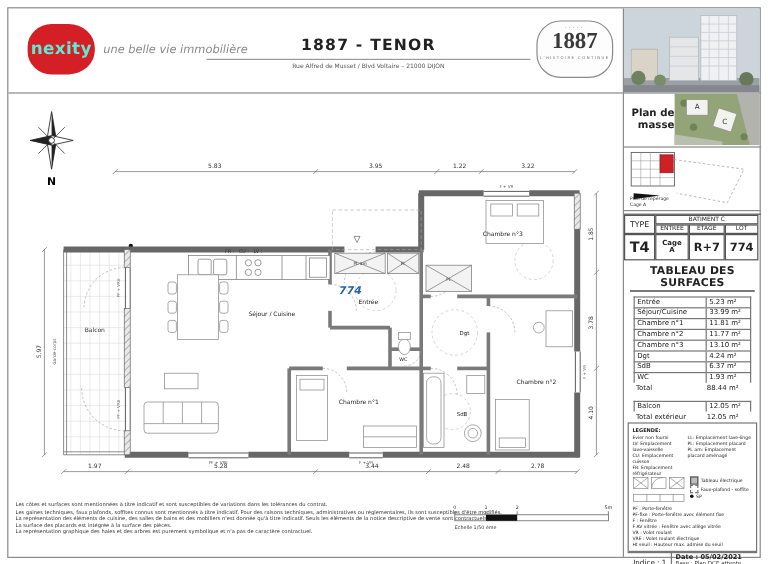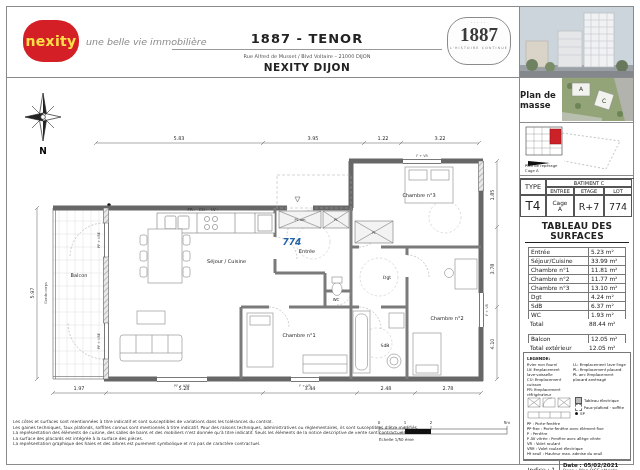--- a/index.html
+++ b/index.html
@@ -1,42 +1,42 @@
 <!DOCTYPE html>
 <html><head>
 <meta charset="utf-8">
 <style>
   html,body{margin:0;padding:0;background:#fff;}
   body{width:640px;height:470px;position:relative;font-family:"DejaVu Sans","Liberation Sans",sans-serif;color:#222;}
   .page{position:absolute;left:6px;top:6px;width:626px;height:457px;border:1px solid #8a8a8a;background:#fff;}
   
   .header{position:absolute;left:0;top:0;width:512px;height:70px;border-bottom:1px solid #8a8a8a;}
   .brandbox{position:absolute;left:16px;top:13px;display:flex;align-items:center;}
-  .nexity-logo{width:56px;height:42px;background:#d51f26;border-radius:20px 22px 22px 20px/19px 20px 20px 19px;display:flex;align-items:center;justify-content:center;color:#fde047;font-weight:bold;font-size:14px;letter-spacing:.3px;}
+  .nexity-logo{width:56px;height:42px;background:#d51f26;border-radius:20px 22px 22px 20px/19px 20px 20px 19px;display:flex;align-items:center;justify-content:center;color:#5eead4;font-weight:bold;font-size:14px;letter-spacing:.3px;}
   .tagline{font-size:9.5px;color:#8a8a8a;margin-left:7px;font-style:italic;}
   .titleblock{position:absolute;left:165px;top:24px;width:270px;text-align:center;}
   .title{font-size:13px;font-weight:bold;letter-spacing:1px;}
   .addr{border-top:1px solid #999;margin-top:3px;padding-top:3px;font-size:5px;color:#555;}
   .agency{font-size:10.5px;font-weight:bold;margin-top:2px;letter-spacing:.5px;}
   .badge1887{position:absolute;right:8px;top:10px;width:62px;height:46px;border:1px solid #8a8a8a;border-radius:20px;text-align:center;background:#fdfdfd;}
   .badge-dots{font-size:4px;color:#777;letter-spacing:2px;line-height:5px;margin-top:2px;}
   .badge-num{font-family:"Liberation Serif","DejaVu Serif",serif;font-size:19px;font-weight:bold;color:#3a3a3a;line-height:20px;}
   .badge-sub{font-size:3.2px;letter-spacing:1.2px;color:#777;margin-top:1px;}
   
   .sidebar{position:absolute;left:512px;top:0;width:114px;height:457px;border-left:1px solid #8a8a8a;display:flex;flex-direction:column;}
   .photo{height:70px;border-bottom:1px solid #8a8a8a;flex:none;}
   .masse{height:44px;border-bottom:1px solid #8a8a8a;display:flex;flex:none;}
-  .masse-label{width:42px;display:flex;flex-direction:column;justify-content:center;text-align:left;font-weight:bold;font-size:8.5px;line-height:10px;}
+  .masse-label{width:42px;display:flex;flex-direction:column;justify-content:center;text-align:right;font-weight:bold;font-size:8.5px;line-height:10px;}
   .keyplan{height:52px;border-bottom:1px solid #8a8a8a;flex:none;position:relative;}
   .keyplan .cap{position:absolute;left:5px;bottom:2px;font-size:3.8px;color:#333;line-height:4.5px;}
   .ttable{display:grid;grid-template-columns:26px 28px 30px 28px;margin:2px 0 0 0;border-top:1px solid #555;font-size:5px;flex:none;}
   .ttable div{border:0.5px solid #555;display:flex;align-items:center;justify-content:center;}
   .t-type{grid-row:1/3;font-size:6.5px;}
   .t-bat{grid-column:2/5;}
-  .t-val{height:20px;font-weight:normal;}
+  .t-val{height:20px;font-weight:bold;}
   .v-type{font-size:12px;}
   .v-entree{font-size:5.8px;line-height:6.5px;flex-direction:column;}
   .v-etage,.v-lot{font-size:9.5px;}
   .surf{flex:none;padding:4px 5px 0 5px;}
   .surf-title{font-size:9px;font-weight:bold;border-bottom:1.5px solid #222;padding-bottom:1px;margin-bottom:4px;letter-spacing:.2px;text-align:center;}
   .stable{width:98px;margin:0 auto;font-size:5.8px;}
   .srow{display:flex;border:0.5px solid #777;border-bottom:none;}
   .srow:last-child{border-bottom:0.5px solid #777;}
   .srow .l{width:55px;border-right:0.5px solid #777;padding:1px 2px;}
   .srow .v{flex:1;padding:1px 2px;}
@@ -72,21 +72,20 @@
   <div class="header">
     <div class="brandbox">
       <div class="nexity-logo">
           <span>nexity</span>
         </div>
       <div class="tagline">une belle vie immobilière</div>
     </div>
     <div class="titleblock">
       <div class="title">1887 - TENOR</div>
       <div class="addr">Rue Alfred de Musset / Blvd Voltaire – 21000 DIJON</div>
-      <div class="agency">NEXITY DIJON</div>
     </div>
     <div class="badge1887">
       <div class="badge-dots">·····</div>
       <div class="badge-num">1887</div>
       <div class="badge-sub">L'HISTOIRE CONTINUE</div>
     </div>
   </div>
 
   <div class="sidebar">
 

